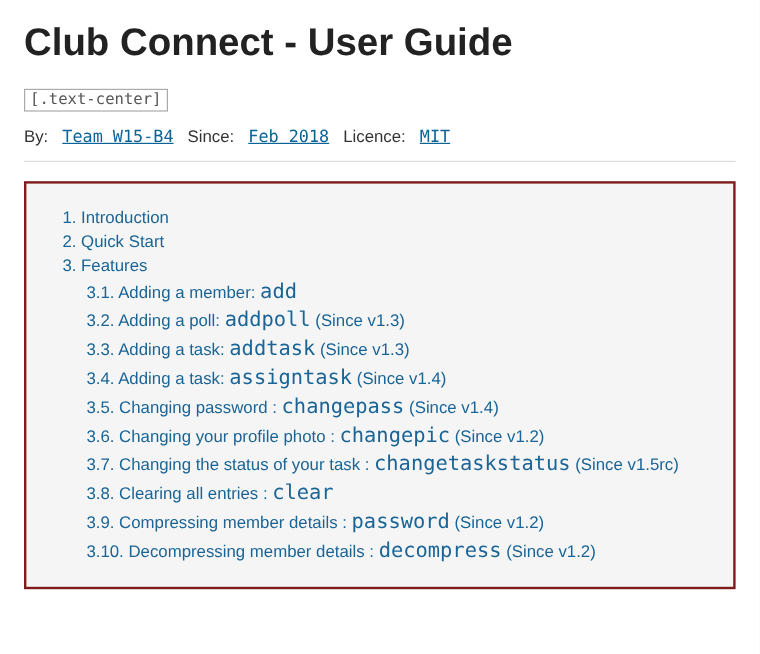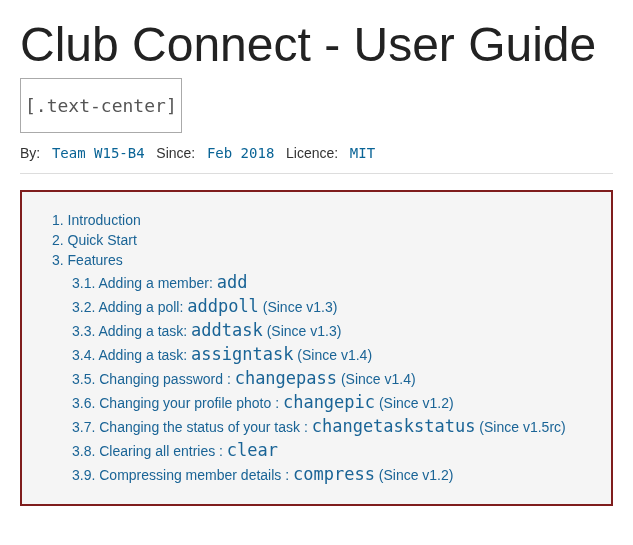--- a/index.html
+++ b/index.html
@@ -11,53 +11,54 @@
     body {
       font-family: Arial, sans-serif;
       background: #fff;
       color: #333;
       width: 633px;
       min-height: 545px;
       padding: 16px 20px;
     }
 
     .page-title {
-      font-size: 48px;
-      font-weight: normal;
+      font-size: 32px;
+      font-weight: bold;
       color: #222;
-      margin-bottom: 4px;
+      margin-bottom: 20px;
       line-height: 1.2;
     }
 
     .text-center-badge {
       display: inline-block;
       border: 1px solid #aaa;
       color: #555;
-      font-size: 18px;
-      padding: 16px 4px;
+      font-size: 13px;
+      padding: 1px 4px;
       margin-bottom: 12px;
       font-family: monospace;
     }
 
     .meta-line {
       font-size: 14px;
       color: #333;
       margin-bottom: 16px;
       border-bottom: 1px solid #ddd;
       padding-bottom: 12px;
     }
 
     .meta-label {
       font-weight: normal;
       color: #333;
     }
 
     .meta-value {
       font-family: monospace;
       color: #0a6496;
+      text-decoration: underline;
     }
 
     .toc-container {
       background: #f5f5f5;
       border: 2px solid #7f1d1d;
       padding: 16px 20px 16px 30px;
       margin-top: 4px;
     }
 
     .toc-item {
@@ -109,18 +110,19 @@
       <div class="toc-item"><a href="#">2. Quick Start</a></div>
       <div class="toc-item"><a href="#">3. Features</a></div>
       <div class="toc-item toc-sub"><a href="#"><span>3.1. Adding a member: </span><code class="code-inline">add</code><span></span></a></div>
       <div class="toc-item toc-sub"><a href="#"><span>3.2. Adding a poll: </span><code class="code-inline">addpoll</code><span> (Since v1.3)</span></a></div>
       <div class="toc-item toc-sub"><a href="#"><span>3.3. Adding a task: </span><code class="code-inline">addtask</code><span> (Since v1.3)</span></a></div>
       <div class="toc-item toc-sub"><a href="#"><span>3.4. Adding a task: </span><code class="code-inline">assigntask</code><span> (Since v1.4)</span></a></div>
       <div class="toc-item toc-sub"><a href="#"><span>3.5. Changing password : </span><code class="code-inline">changepass</code><span> (Since v1.4)</span></a></div>
       <div class="toc-item toc-sub"><a href="#"><span>3.6. Changing your profile photo : </span><code class="code-inline">changepic</code><span> (Since v1.2)</span></a></div>
       <div class="toc-item toc-sub"><a href="#"><span>3.7. Changing the status of your task : </span><code class="code-inline">changetaskstatus</code><span> (Since v1.5rc)</span></a></div>
       <div class="toc-item toc-sub"><a href="#"><span>3.8. Clearing all entries : </span><code class="code-inline">clear</code><span></span></a></div>
-      <div class="toc-item toc-sub"><a href="#"><span>3.9. Compressing member details : </span><code class="code-inline">compress</code><span> (Since v1.2)</span></a></div>
+      <div class="toc-item toc-sub"><a href="#"><span>3.9. Compressing member details : </span><code class="code-inline">password</code><span> (Since v1.2)</span></a></div>
+      <div class="toc-item toc-sub"><a href="#"><span>3.10. Decompressing member details : </span><code class="code-inline">decompress</code><span> (Since v1.2)</span></a></div>
     </div>
 </div>
 
 
 
 
 </body></html>

